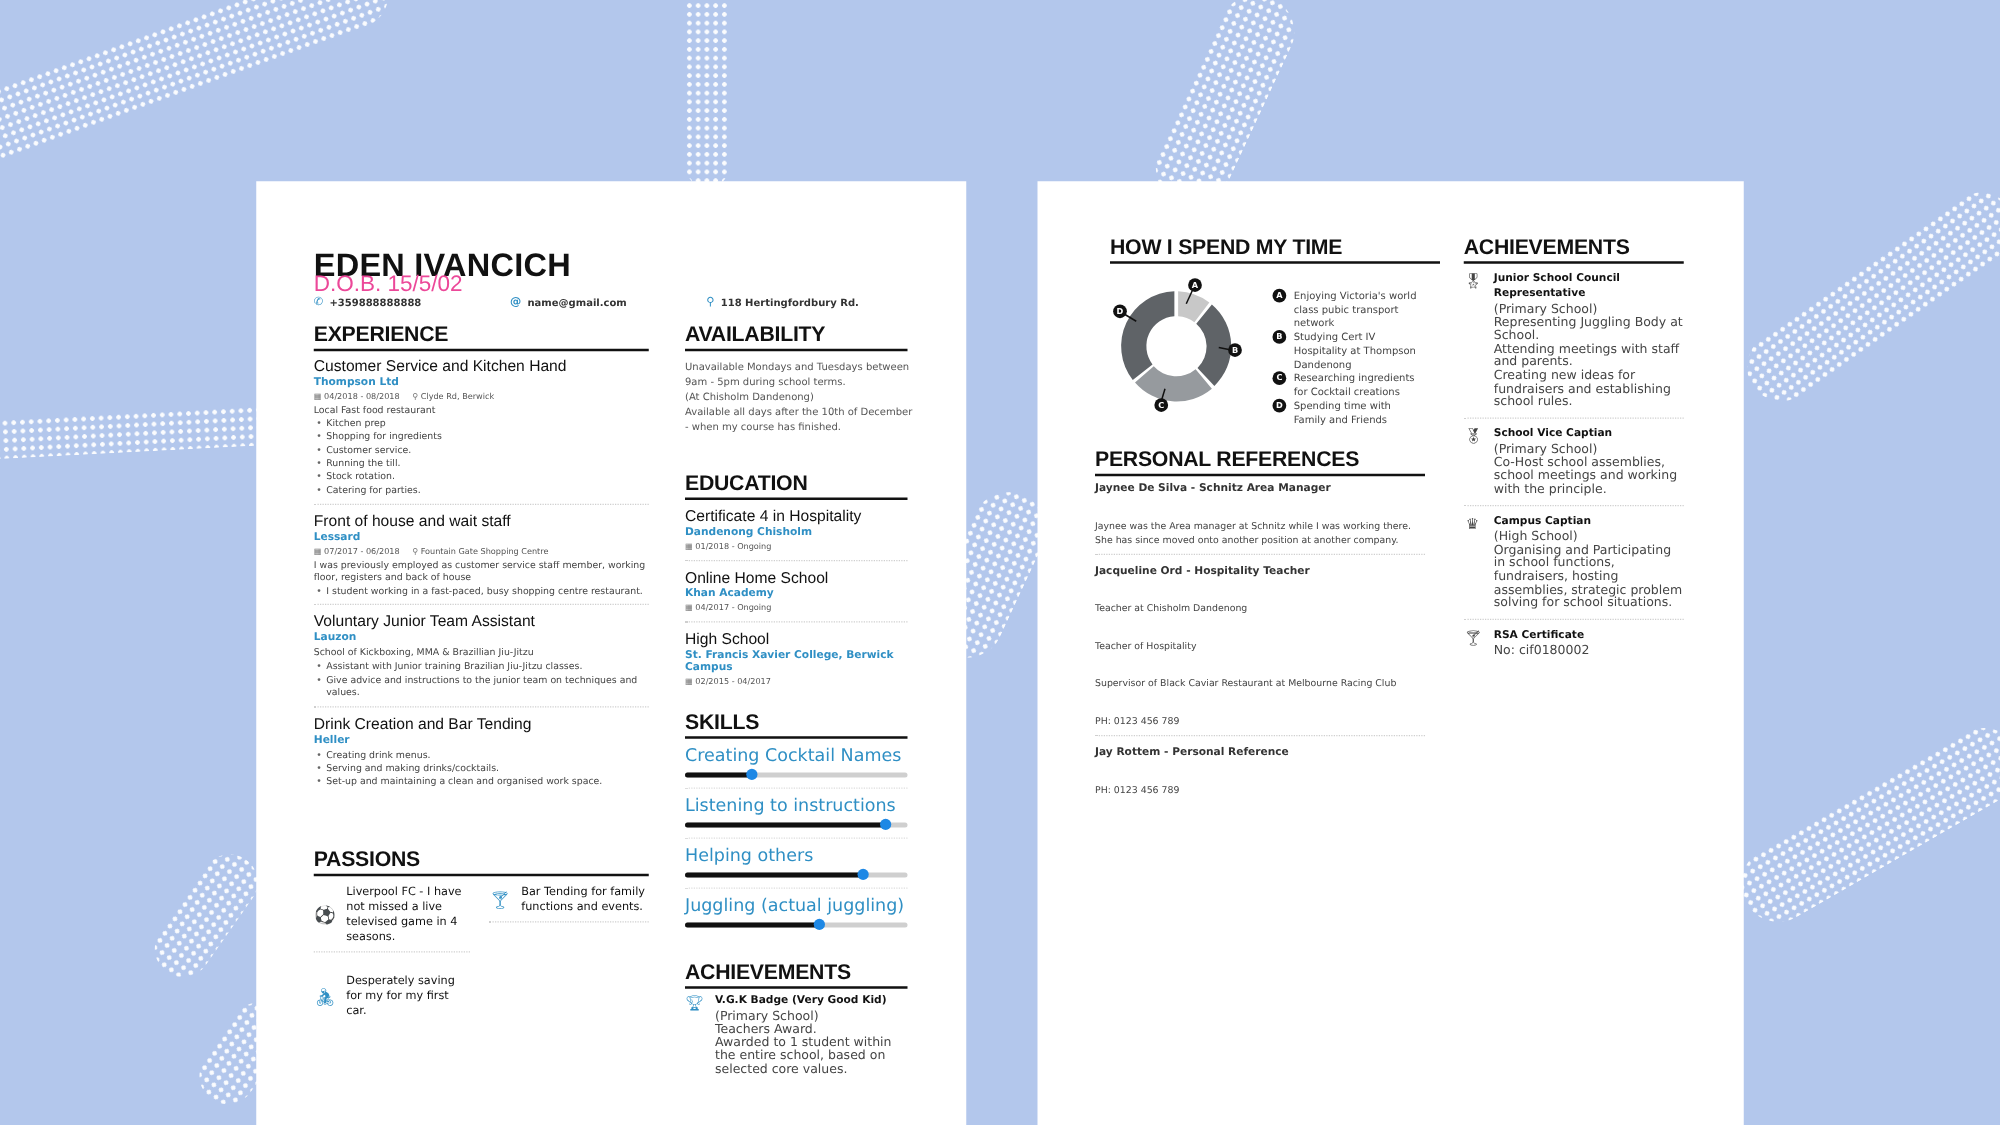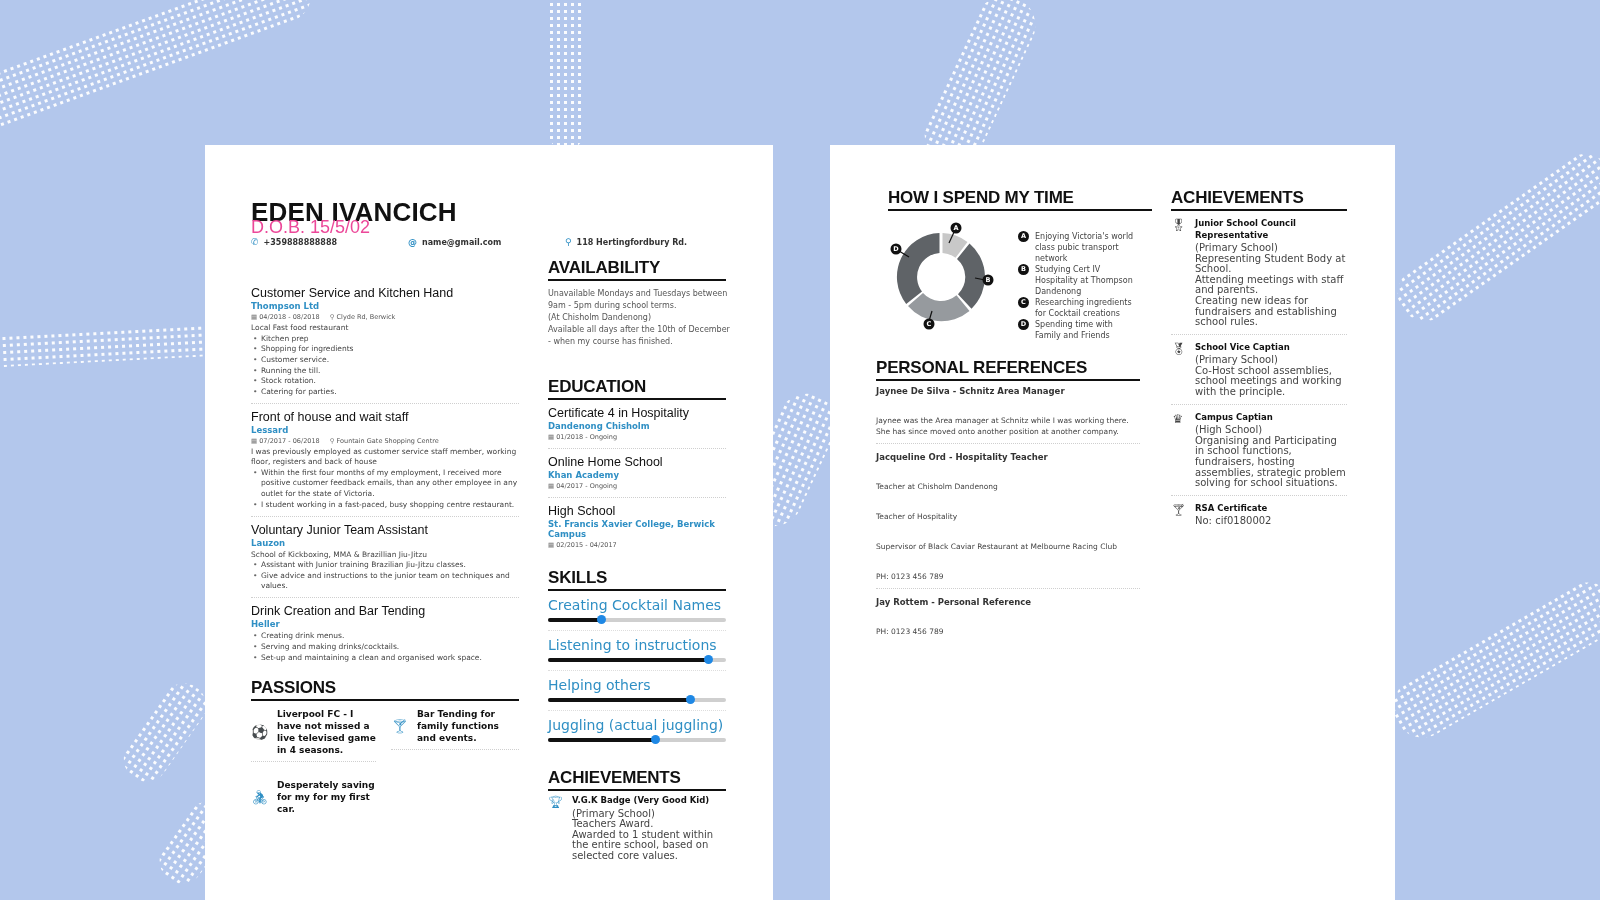--- a/index.html
+++ b/index.html
@@ -51,21 +51,21 @@
   .knob { position:absolute; top:-3px; width:9px; height:9px; border-radius:50%; background:#1e88e5; margin-left:-4px; }
 
   .ach { display:flex; gap:10px; border-bottom:1px dotted #cfcfcf; padding-bottom:6px; margin-bottom:7px; }
   .ach:last-child { border-bottom:none; }
   .ach-ic { width:14px; font-size:12px; text-align:center; color:#444; flex:none; }
   .ach-title { font-size:8.5px; font-weight:bold; color:#111; line-height:11.5px; margin-bottom:2px; }
   .ach-desc { font-size:10px; color:#444; line-height:10.6px; }
 
   .passion { display:flex; align-items:center; gap:8px; }
   .passion .pic { width:18px; font-size:14px; color:#2f8fc4; text-align:center; flex:none; }
-  .passion .ptext { font-size:9px; font-weight:bold; color:#111; line-height:12px; }
+  .passion .ptext { font-size:9px; font-weight:normal; color:#111; line-height:12px; }
 
   .legend-item { display:flex; gap:6px; font-size:8px; color:#444; line-height:11px; margin-bottom:0px; }
   .legend-badge { width:11px; height:11px; border-radius:50%; background:#111; color:#fff; font-size:6.5px; font-weight:bold; display:flex; align-items:center; justify-content:center; flex:none; margin-top:0px; }
 
   .ref { border-bottom:1px dotted #cfcfcf; padding-bottom:6px; margin-bottom:8px; }
   .ref:last-child { border-bottom:none; }
   .ref-name { font-size:8.5px; font-weight:bold; color:#333; margin-bottom:3px; }
   .ref-desc { font-size:7.5px; color:#444; line-height:11px;margin-top:19px; }
 </style>
 </head>
@@ -90,20 +90,21 @@
   </div>
   <div class="contact" style="left:203px;">
     <span class="ic">@</span>
     <span>name@gmail.com</span>
   </div>
   <div class="contact" style="left:360px;">
     <span class="ic">⚲</span>
     <span>118 Hertingfordbury Rd.</span>
   </div>
 
+  <div class="sec-title" style="left:46px; top:113px; width:268px;">EXPERIENCE</div>
   <div class="col" style="left:46px; top:141px; width:268px;">
     <div class="entry">
       <div class="role">Customer Service and Kitchen Hand</div>
       <div class="company">Thompson Ltd</div>
       <div class="meta">
         <span><span class="ic">▦</span> <span>04/2018 - 08/2018</span></span>
         <span><span class="ic">⚲</span> <span>Clyde Rd, Berwick</span></span>
       </div>
       <div class="desc">Local Fast food restaurant</div>
       <ul class="bul">
@@ -117,21 +118,20 @@
     </div>
     <div class="entry">
       <div class="role">Front of house and wait staff</div>
       <div class="company">Lessard</div>
       <div class="meta">
         <span><span class="ic">▦</span> <span>07/2017 - 06/2018</span></span>
         <span><span class="ic">⚲</span> <span>Fountain Gate Shopping Centre</span></span>
       </div>
       <div class="desc">I was previously employed as customer service staff member, working floor, registers and back of house</div>
       <ul class="bul">
-        <li>Within the first four months of my employment, I received more positive customer feedback emails, than any other employee in any outlet for the state of Victoria.</li>
         <li>I student working in a fast-paced, busy shopping centre restaurant.</li>
       </ul>
     </div>
     <div class="entry">
       <div class="role">Voluntary Junior Team Assistant</div>
       <div class="company">Lauzon</div>
       <div class="desc">School of Kickboxing, MMA &amp; Brazillian Jiu-Jitzu</div>
       <ul class="bul">
         <li>Assistant with Junior training Brazilian Jiu-Jitzu classes.</li>
         <li>Give advice and instructions to the junior team on techniques and values.</li>
@@ -305,21 +305,21 @@
     </div>
   </div>
 
   <div class="sec-title" style="left:341px; top:43px; width:176px;">ACHIEVEMENTS</div>
   <div class="col" style="left:341px; top:73px; width:176px;">
     <div class="ach">
       <span class="ach-ic">🎖︎</span>
       <div>
         <div class="ach-title">Junior School Council Representative</div>
         <div class="ach-desc">(Primary School)</div>
-        <div class="ach-desc">Representing Student Body at School.</div>
+        <div class="ach-desc">Representing Juggling Body at School.</div>
         <div class="ach-desc">Attending meetings with staff and parents.</div>
         <div class="ach-desc">Creating new ideas for fundraisers and establishing school rules.</div>
       </div>
     </div>
     <div class="ach">
       <span class="ach-ic">🏅︎</span>
       <div>
         <div class="ach-title">School Vice Captian</div>
         <div class="ach-desc">(Primary School)</div>
         <div class="ach-desc">Co-Host school assemblies, school meetings and working with the principle.</div>

